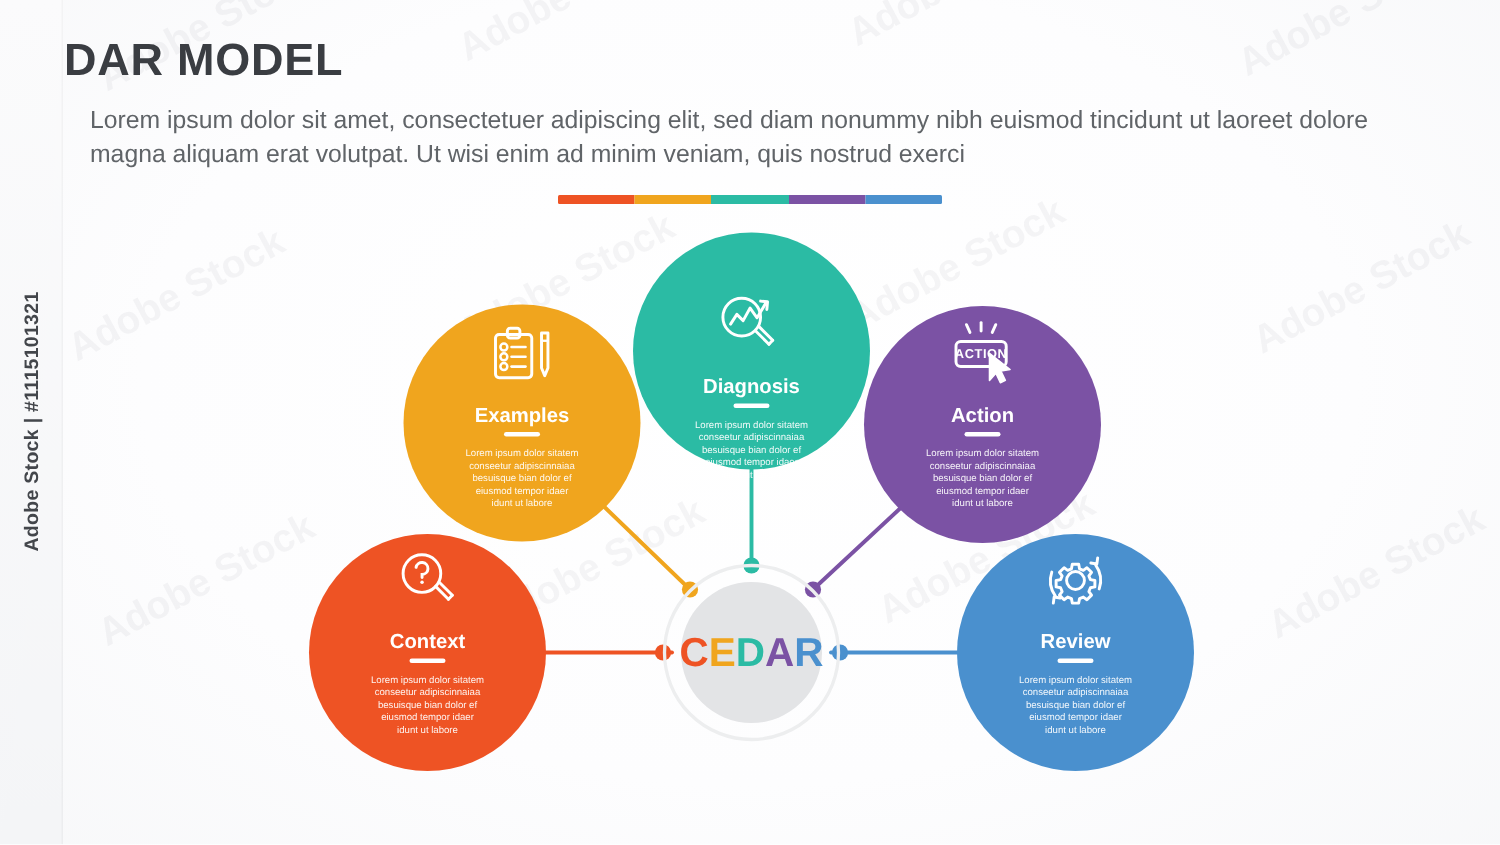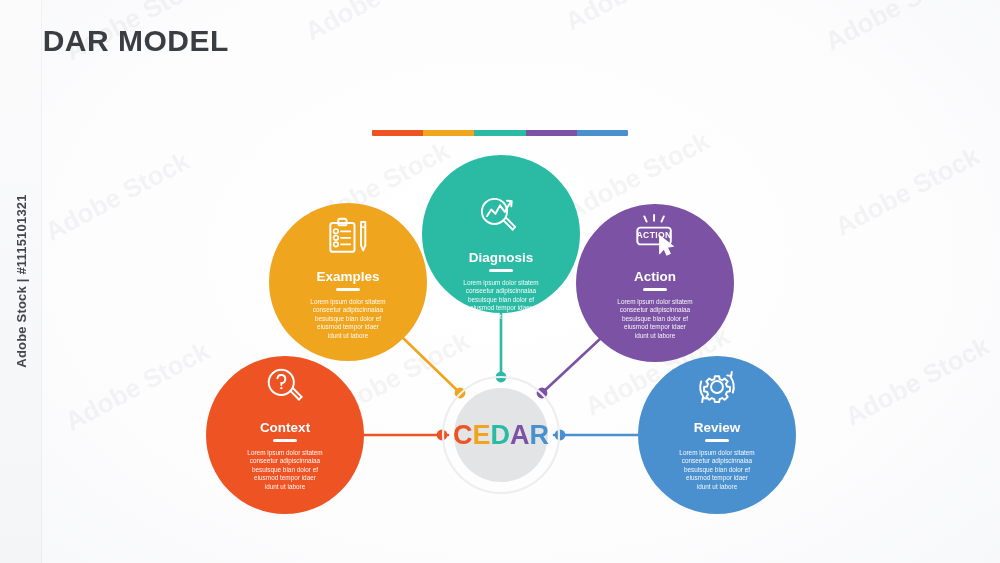--- a/index.html
+++ b/index.html
@@ -134,20 +134,21 @@
   <div class="wm" style="left:300px; top:210px;">Adobe Stock</div>
   <div class="wm" style="left:560px; top:200px;">Adobe Stock</div>
   <div class="wm" style="left:830px; top:215px;">Adobe Stock</div>
   <div class="wm" style="left:60px;  top:410px;">Adobe Stock</div>
   <div class="wm" style="left:320px; top:400px;">Adobe Stock</div>
   <div class="wm" style="left:580px; top:395px;">Adobe Stock</div>
   <div class="wm" style="left:840px; top:405px;">Adobe Stock</div>
 
   <div id="header">
     <div id="main-title">CEDAR MODEL</div>
+    <div id="subtitle">Lorem ipsum dolor sit amet, consectetuer adipiscing elit, sed diam nonummy nibh euismod tincidunt ut laoreet dolore magna aliquam erat volutpat. Ut wisi enim ad minim veniam, quis nostrud exerci</div>
   </div>
 
   <div id="accent-bar">
     <span style="background: rgb(238, 83, 36);"></span>
     <span style="background: rgb(240, 165, 30);"></span>
     <span style="background: rgb(43, 187, 164);"></span>
     <span style="background: rgb(123, 82, 164);"></span>
     <span style="background: rgb(74, 144, 206);"></span>
   </div>
 

